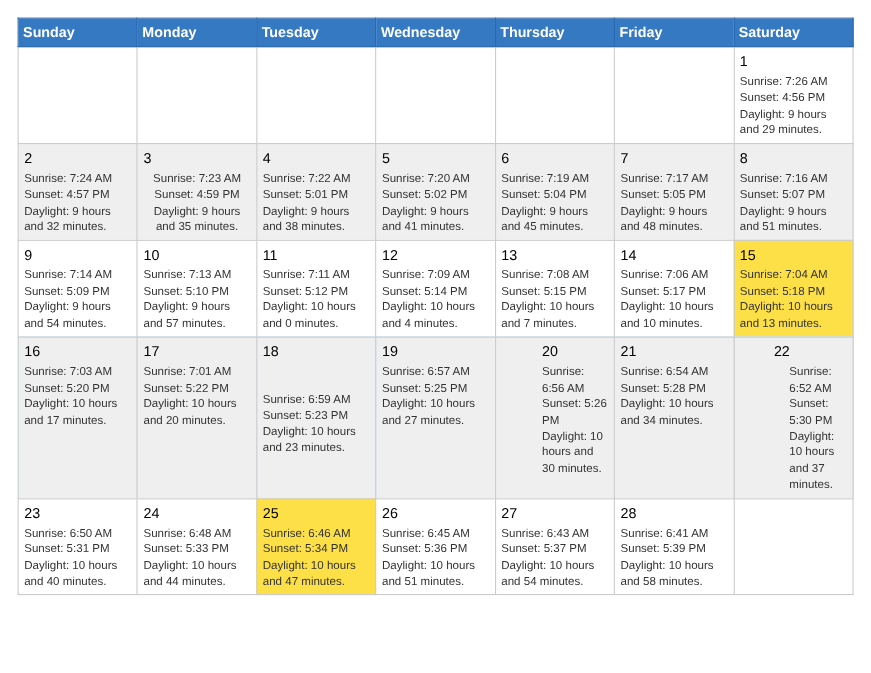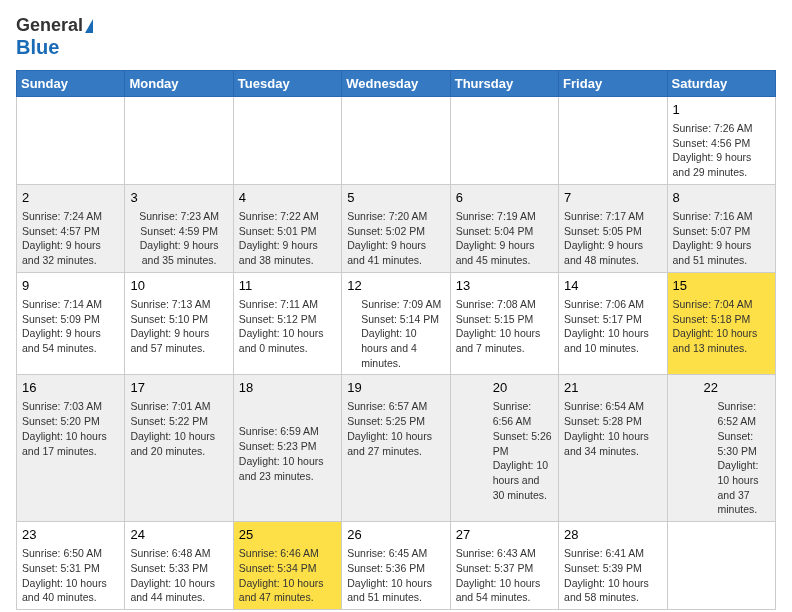--- a/index.html
+++ b/index.html
@@ -96,35 +96,20 @@
       font-size: 10.5px;
     }
     .empty-cell {
       background: #fff !important;
     }
   </style>
 </head>
 <body>
 
 <div class="page">
-  <div class="header">
-    <div class="logo">
-      <div style="display:flex;align-items:center;">
-        <span class="logo-text">
-          <span style="color:#333;">General</span>
-        </span>
-        <span class="logo-triangle"></span>
-      </div>
-      <span class="logo-text" style="color:#1a6bb5;font-size:20px;font-weight:bold;">Blue</span>
-    </div>
-    <div class="header-right">
-      <div class="month-title"></div>
-      <div class="location-title"></div>
-    </div>
-  </div>
 
   <table class="calendar">
     <thead>
       <tr>
       <th>Sunday</th>
           <th>Monday</th>
           <th>Tuesday</th>
           <th>Wednesday</th>
           <th>Thursday</th>
           <th>Friday</th>
@@ -204,21 +189,21 @@
 Daylight: 9 hours and 57 minutes.</div>
           </td>
           <td style="background: rgb(255, 255, 255);">
             <span class="day-num">11</span>
             <div class="day-info" style="white-space: pre-line;">Sunrise: 7:11 AM
 Sunset: 5:12 PM
 Daylight: 10 hours and 0 minutes.</div>
           </td>
           <td style="background: rgb(255, 255, 255);">
             <span class="day-num">12</span>
-            <div class="day-info" style="white-space: pre-line; margin-left: 14px;">Sunrise: 7:09 AM
+            <div class="day-info" style="white-space: pre-line;">Sunrise: 7:09 AM
 Sunset: 5:14 PM
 Daylight: 10 hours and 4 minutes.</div>
           </td>
           <td style="background: rgb(255, 255, 255);">
             <span class="day-num">13</span>
             <div class="day-info" style="white-space: pre-line;">Sunrise: 7:08 AM
 Sunset: 5:15 PM
 Daylight: 10 hours and 7 minutes.</div>
           </td>
           <td style="background: rgb(255, 255, 255);">

